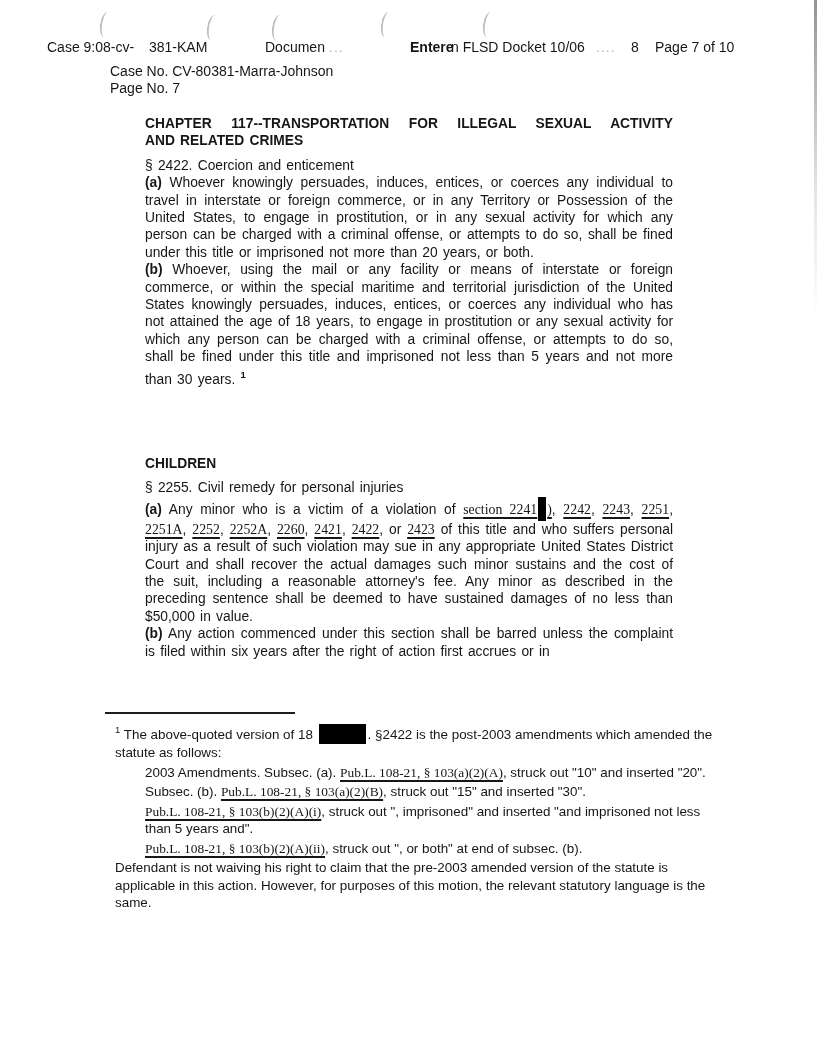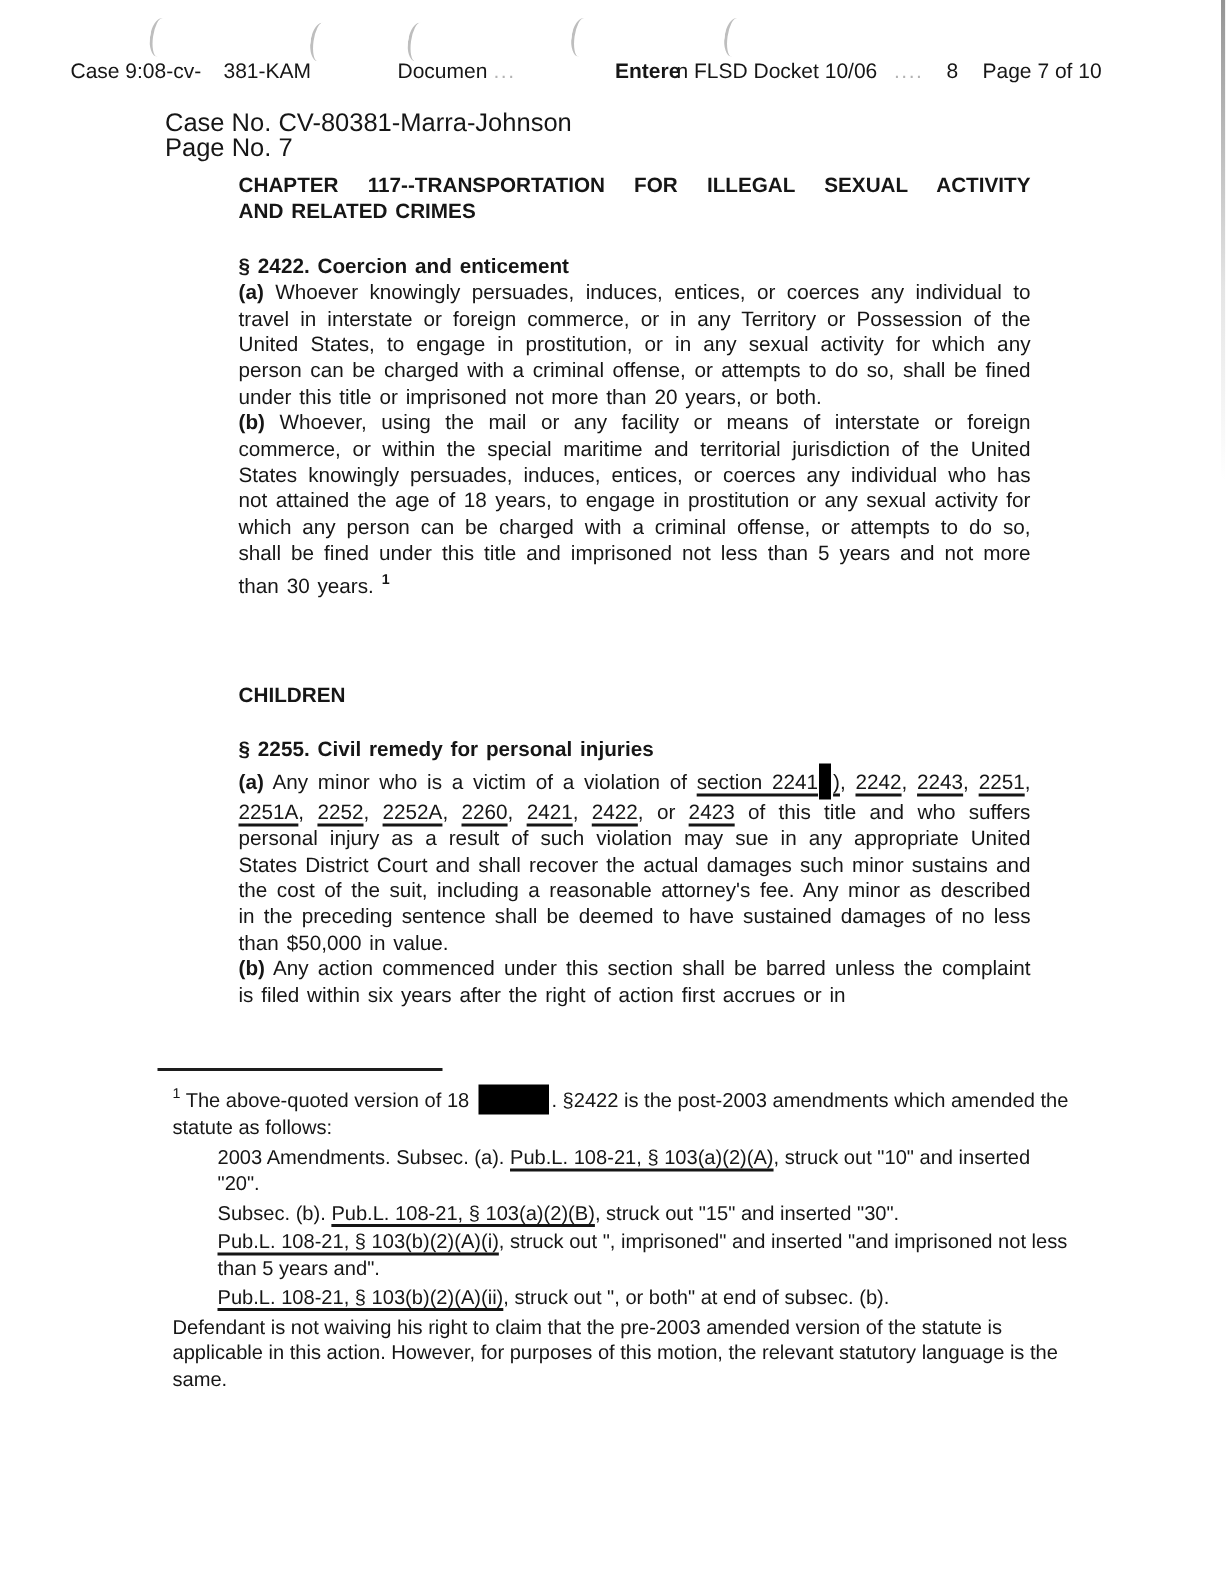--- a/index.html
+++ b/index.html
@@ -18,44 +18,44 @@
   .h-doc    { left:218px;text-align:center; }
   .h-dots1  { left:282px; }
   .h-ent-l  { left:363px;font-weight:bold; }
   .h-ent-r  { left:404px; }
   .h-dots2  { left:549px; }
   .h-ent-t  { left:584px; }
   .h-page   { left:608px; }
   .faint { color:#9a9a9a; opacity:.75; letter-spacing:1px; }
 
   
-  .case-block { position:absolute; top:74px; left:110px; font-size:17px; line-height:16.5px; }
+  .case-block { position:absolute; top:63px; left:110px; font-size:14px; line-height:16.5px; }
 
   
-  .body-col { position:absolute; left:159px; width:528px; font-size:13.8px;
+  .body-col { position:absolute; left:145px; width:528px; font-size:13.8px;
     line-height:17.4px; text-align:justify; word-spacing:1.4px; }
   #sec2422 { top:115px; }
   #sec2255 { top:455px; }
   .heading { font-weight:bold; }
   .heading .jl { text-align:justify; text-align-last:justify; }
-  .subheading { font-weight:bold; margin-top:19px; }
+  .subheading { font-weight:normal; margin-top:7px; }
   p.para { margin:0; }
   .mt20 { margin-top:20px; } .mt15 { margin-top:15px; }
   .mt21 { margin-top:21px; } .mt13 { margin-top:13px; }
 
   
   .footnote { position:absolute; left:103px; top:712px; width:612px;
     font-size:13.4px; line-height:17.5px; }
   .fn-rule { width:190px; height:2px; background:#1d1d1d; margin:0 0 7px 2px; }
   .footnote p { margin:2px 0 0 12px; }
   .fn-item { margin-left:42px !important; }
 
   
   .seg-b { font-weight:700; }
-  .seg-u { text-decoration:underline; text-decoration-thickness:1.5px; text-underline-offset:2.5px; }
+  .seg-u { text-decoration:underline; text-decoration-thickness:1.5px; text-underline-offset:2.5px;font-family:Liberation Serif, serif; }
   .seg-sup { font-size:9.5px; vertical-align:6px; }
   .seg-redact-bar { display:inline-block; width:8px; height:24px; background:#000;
     vertical-align:-7px; margin:0 1px; }
   .seg-redact-block { display:inline-block; width:47px; height:20px; background:#000;
     vertical-align:-5px; margin:0 2px; }
 
   
   .edge-artifact { position:absolute; top:0; right:0; width:3px; height:320px;
     background:linear-gradient(to bottom, rgba(60,60,60,.55), rgba(150,150,150,.25) 60%, rgba(200,200,200,0)); }
   .curl { position:absolute; width:11px; height:26px;

